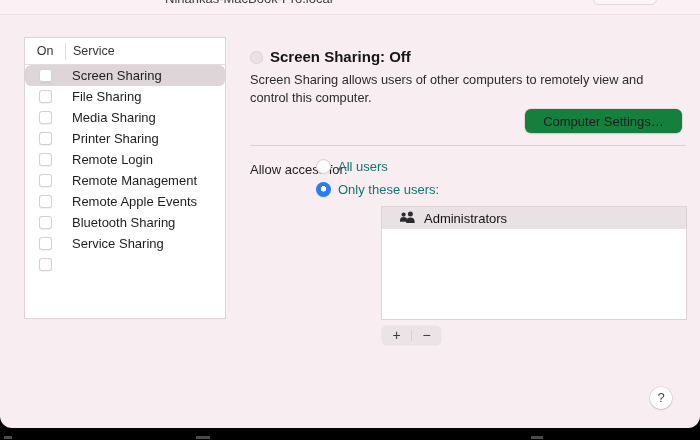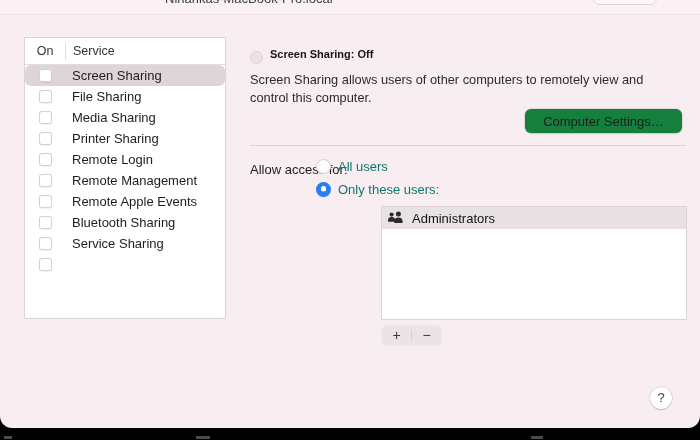--- a/index.html
+++ b/index.html
@@ -58,21 +58,21 @@
   }
   .svc-label { font-size:13px; color:#1d1d1f; padding-left:7px; white-space:nowrap; }
   
   .status-dot {
     position:absolute; left:250px; top:51px; width:13px; height:13px;
     border-radius:50%; background:#ece1e5;
     box-shadow:inset 0 0 0 1px #e0d4d9;
   }
   .status-title {
     position:absolute; left:270px; top:48px;
-    font-size:11px; font-weight:bold; color:#161617;
+    font-size:15px; font-weight:bold; color:#161617;
   }
   .description {
     position:absolute; left:250px; top:71px; width:434px;
     font-size:12.8px; line-height:1.42; color:#2b2b2d;
   }
   .computer-settings-btn {
     position:absolute; top:109px; left:525px; width:157px; height:24px;
     background:#15803d; border:none; border-radius:6px;
     box-shadow:0 0 0 0.5px rgba(0,0,0,0.15), 0 1px 2px rgba(0,0,0,0.10);
     font-family:"Liberation Sans", sans-serif;
@@ -99,21 +99,21 @@
   }
   .radio-label { font-size:13px; color:#0f766e; white-space:nowrap; }
   
   .users-box {
     position:absolute; left:382px; top:207px; width:304px; height:112px;
     background:#fff;
     box-shadow:0 0 0 1px #ddd3d7;
   }
   .user-row {
     display:flex; align-items:center; height:22px; background:#e9e2e5;
-    padding-left:5px; gap:8px;
+    padding-left:17px; gap:8px;
   }
   .user-row .group-icon { width:17px; height:14px; flex:0 0 17px; }
   .user-name { font-size:13px; color:#121213; }
   .add-remove {
     position:absolute; left:382px; top:326px; width:59px; height:19px;
     background:#ece3e7; border-radius:5px;
     display:flex; align-items:center;
     box-shadow:0 0 0 0.5px rgba(0,0,0,0.06);
   }
   .ar-btn {

